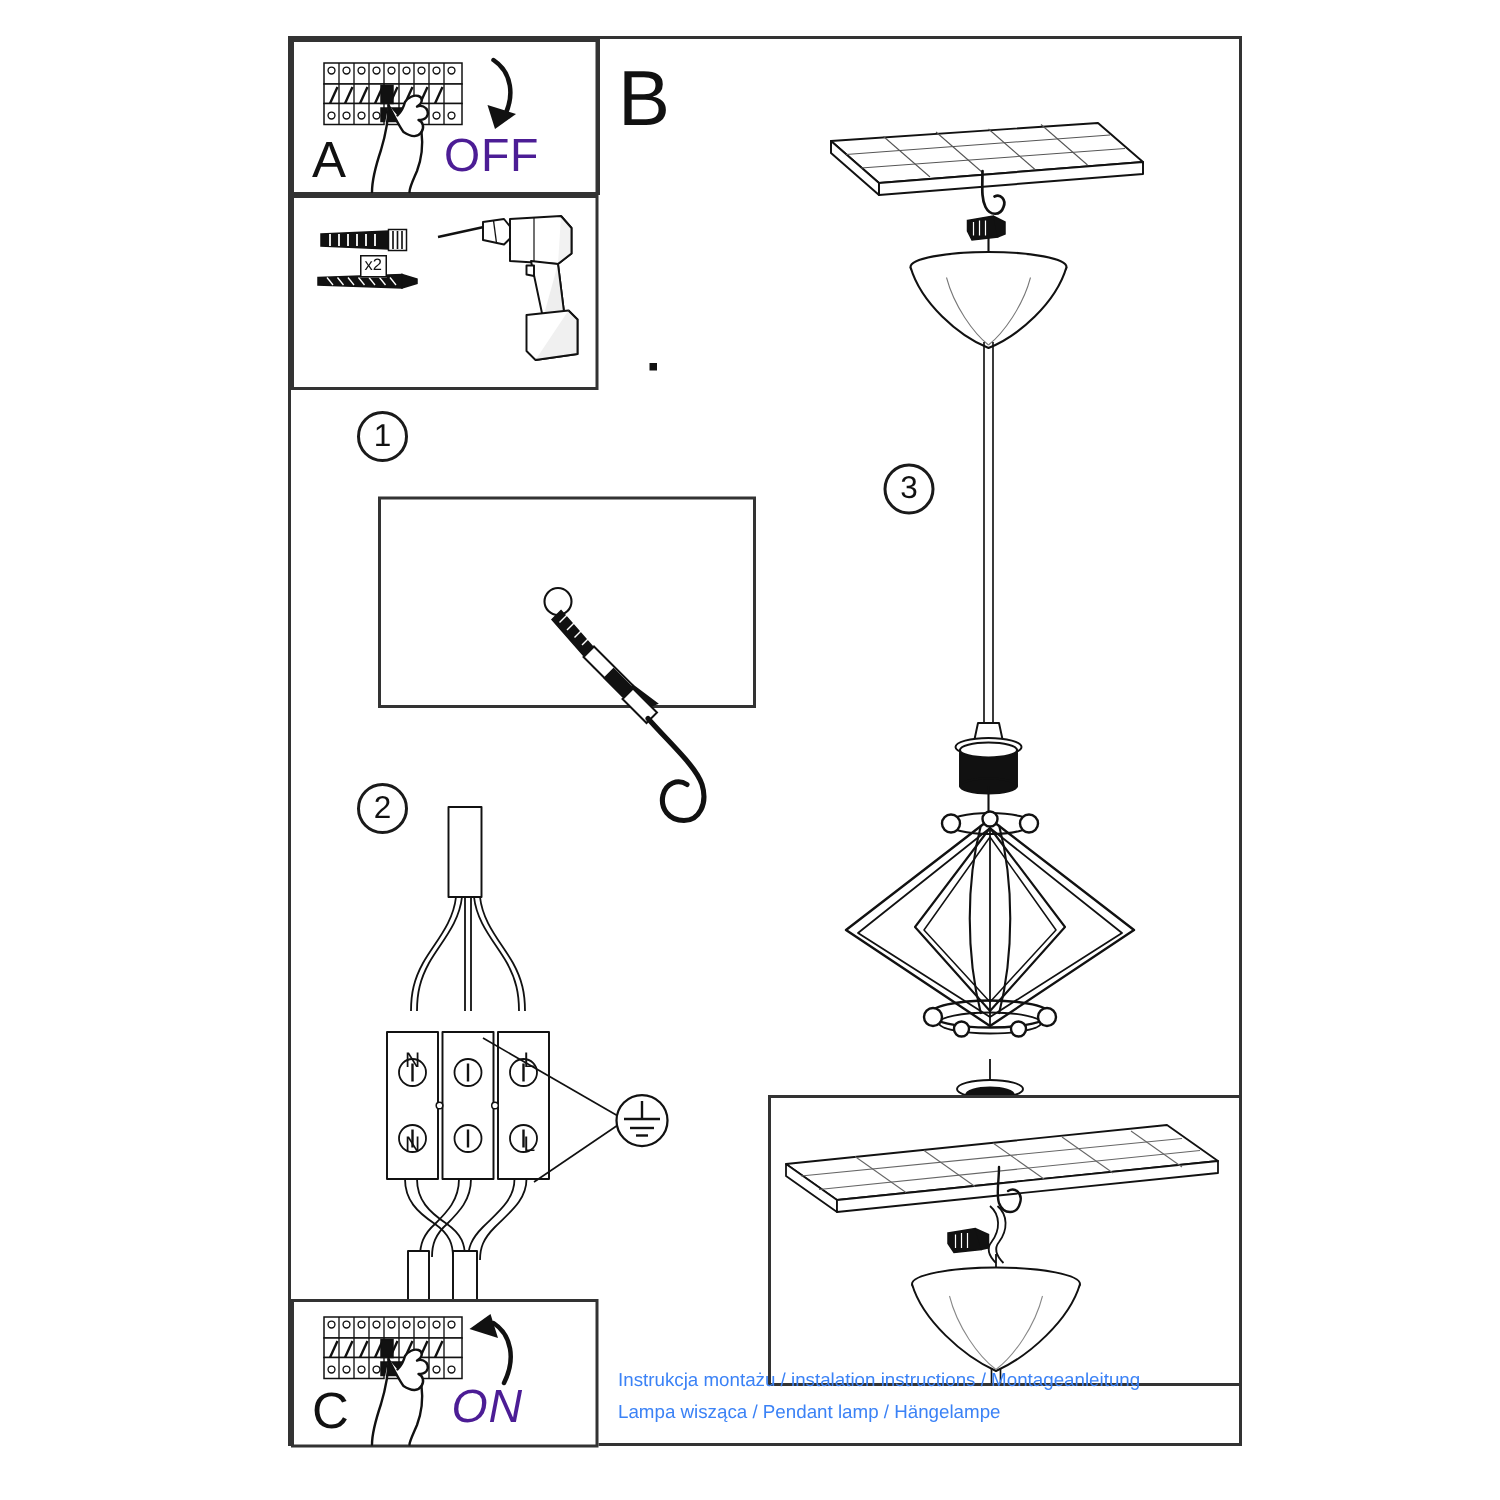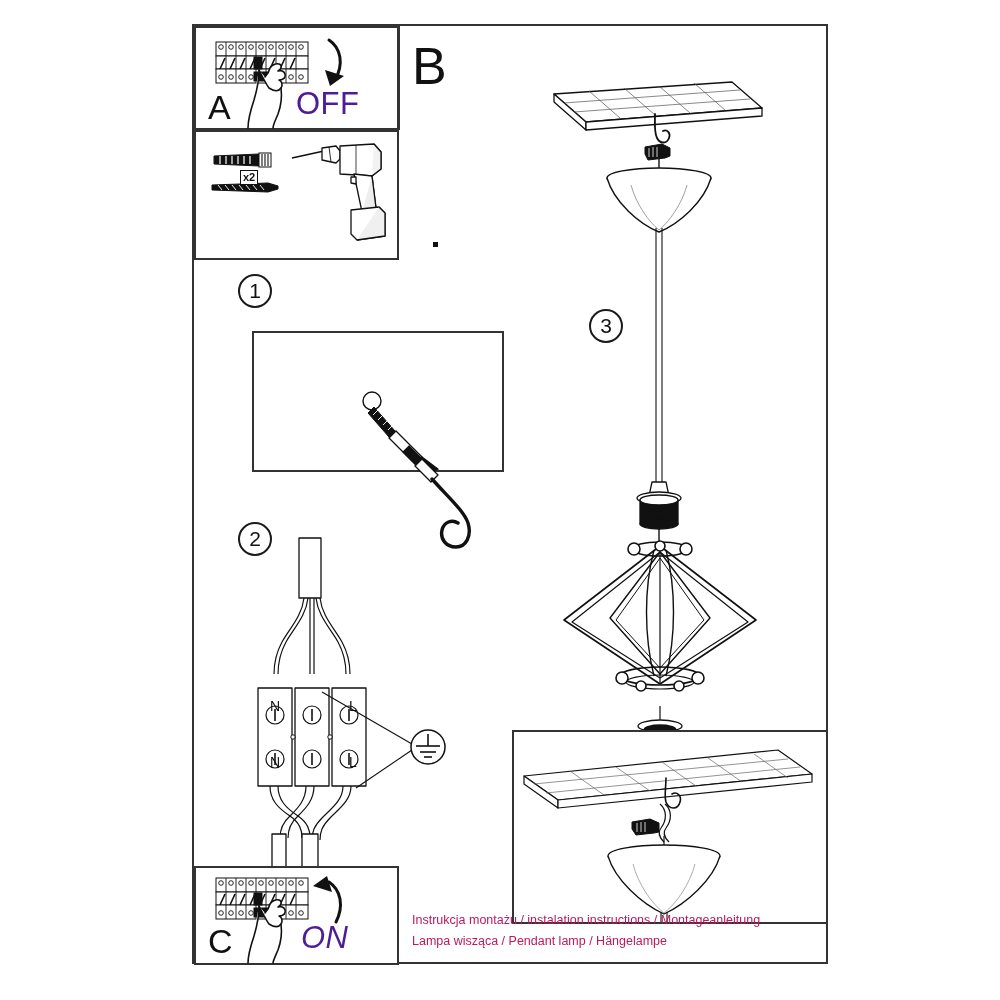--- a/index.html
+++ b/index.html
@@ -11,21 +11,21 @@
   .frame{
     position:absolute; left:192px; top:24px; width:636px; height:940px;
     border:2px solid #333; background:#fff;
   }
 
   .abs{ position:absolute; }
 
   
   .panel{ position:absolute; border:2px solid #333; background:#fff; }
   #panel-a{ left:0px;   top:0px;   width:205px; height:104px; }
-  #panel-1{ left:0px;   top:104px; width:205px; height:130px;font-weight:bold; }
+  #panel-1{ left:0px;   top:104px; width:205px; height:130px; }
   #panel-2box{ left:58px; top:305px; width:252px; height:141px; }
   #panel-c{ left:0px;  top:840px; width:205px; height:99px; }
   #panel-detail{ left:318px; top:704px; width:316px; height:194px; }
 
   .letter{
     position:absolute; font-size:34px; font-weight:400; line-height:1;
     font-family:"Liberation Sans", sans-serif; color:#111;
   }
   .bigB{ position:absolute; left:218px; top:14px; font-size:52px; line-height:1; color:#111;
          font-family:"Liberation Sans", sans-serif; }
@@ -36,21 +36,21 @@
   }
 
   .stepnum{
     position:absolute; width:34px; height:34px; border:2px solid #1a1a1a;
     border-radius:50%; display:flex; align-items:center; justify-content:center;
     font-size:21px; color:#111; background:#fff; font-family:"Liberation Sans", sans-serif;
   }
 
   .caption{
     position:absolute; left:218px; top:884px; width:400px;
-    font-size:12.5px; line-height:1.65; color:#be185d;
+    font-size:12.5px; line-height:1.65; color:#3b82f6;
     font-family:"Liberation Sans", sans-serif; white-space:pre-line;
   }
 
   .term-label{ position:absolute; font-size:14px; color:#111; font-family:"Liberation Sans", sans-serif; }
 
   .x2{
     position:absolute; border:1.5px solid #111; padding:0px 2px;
     font-size:11px; line-height:1.15; background:#fff; color:#111;
     font-family:"Liberation Sans", sans-serif;
   }

